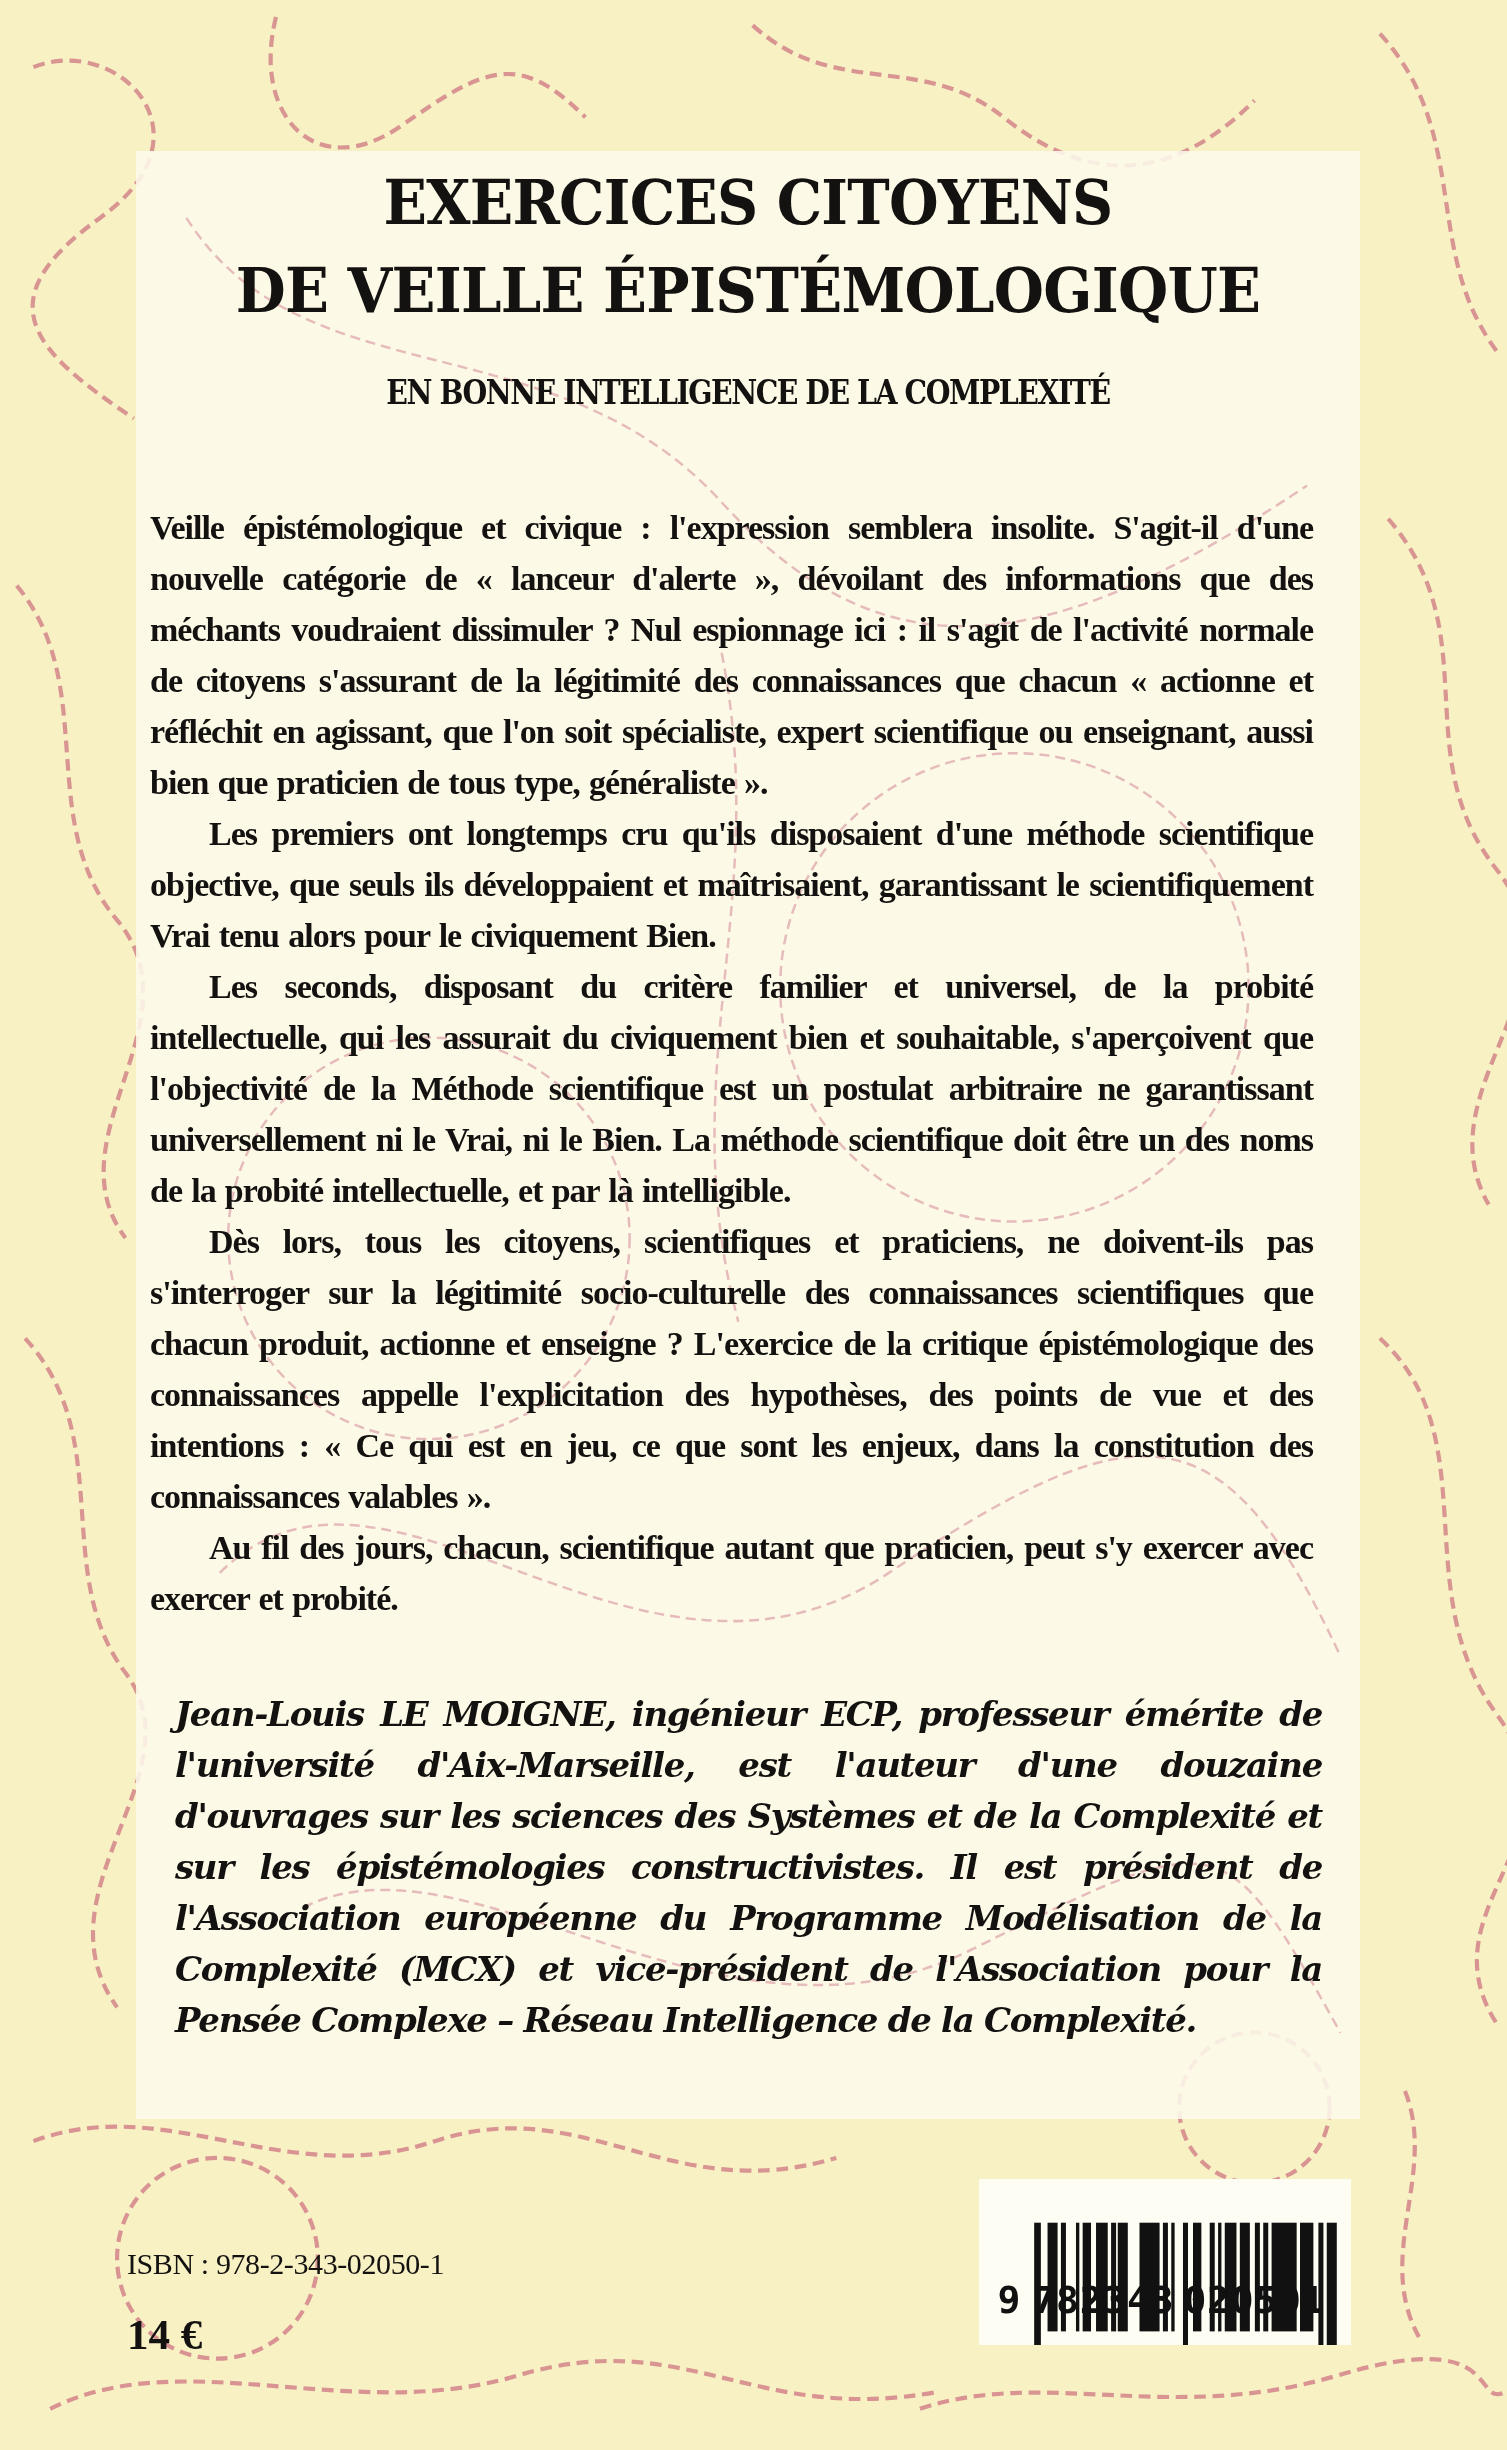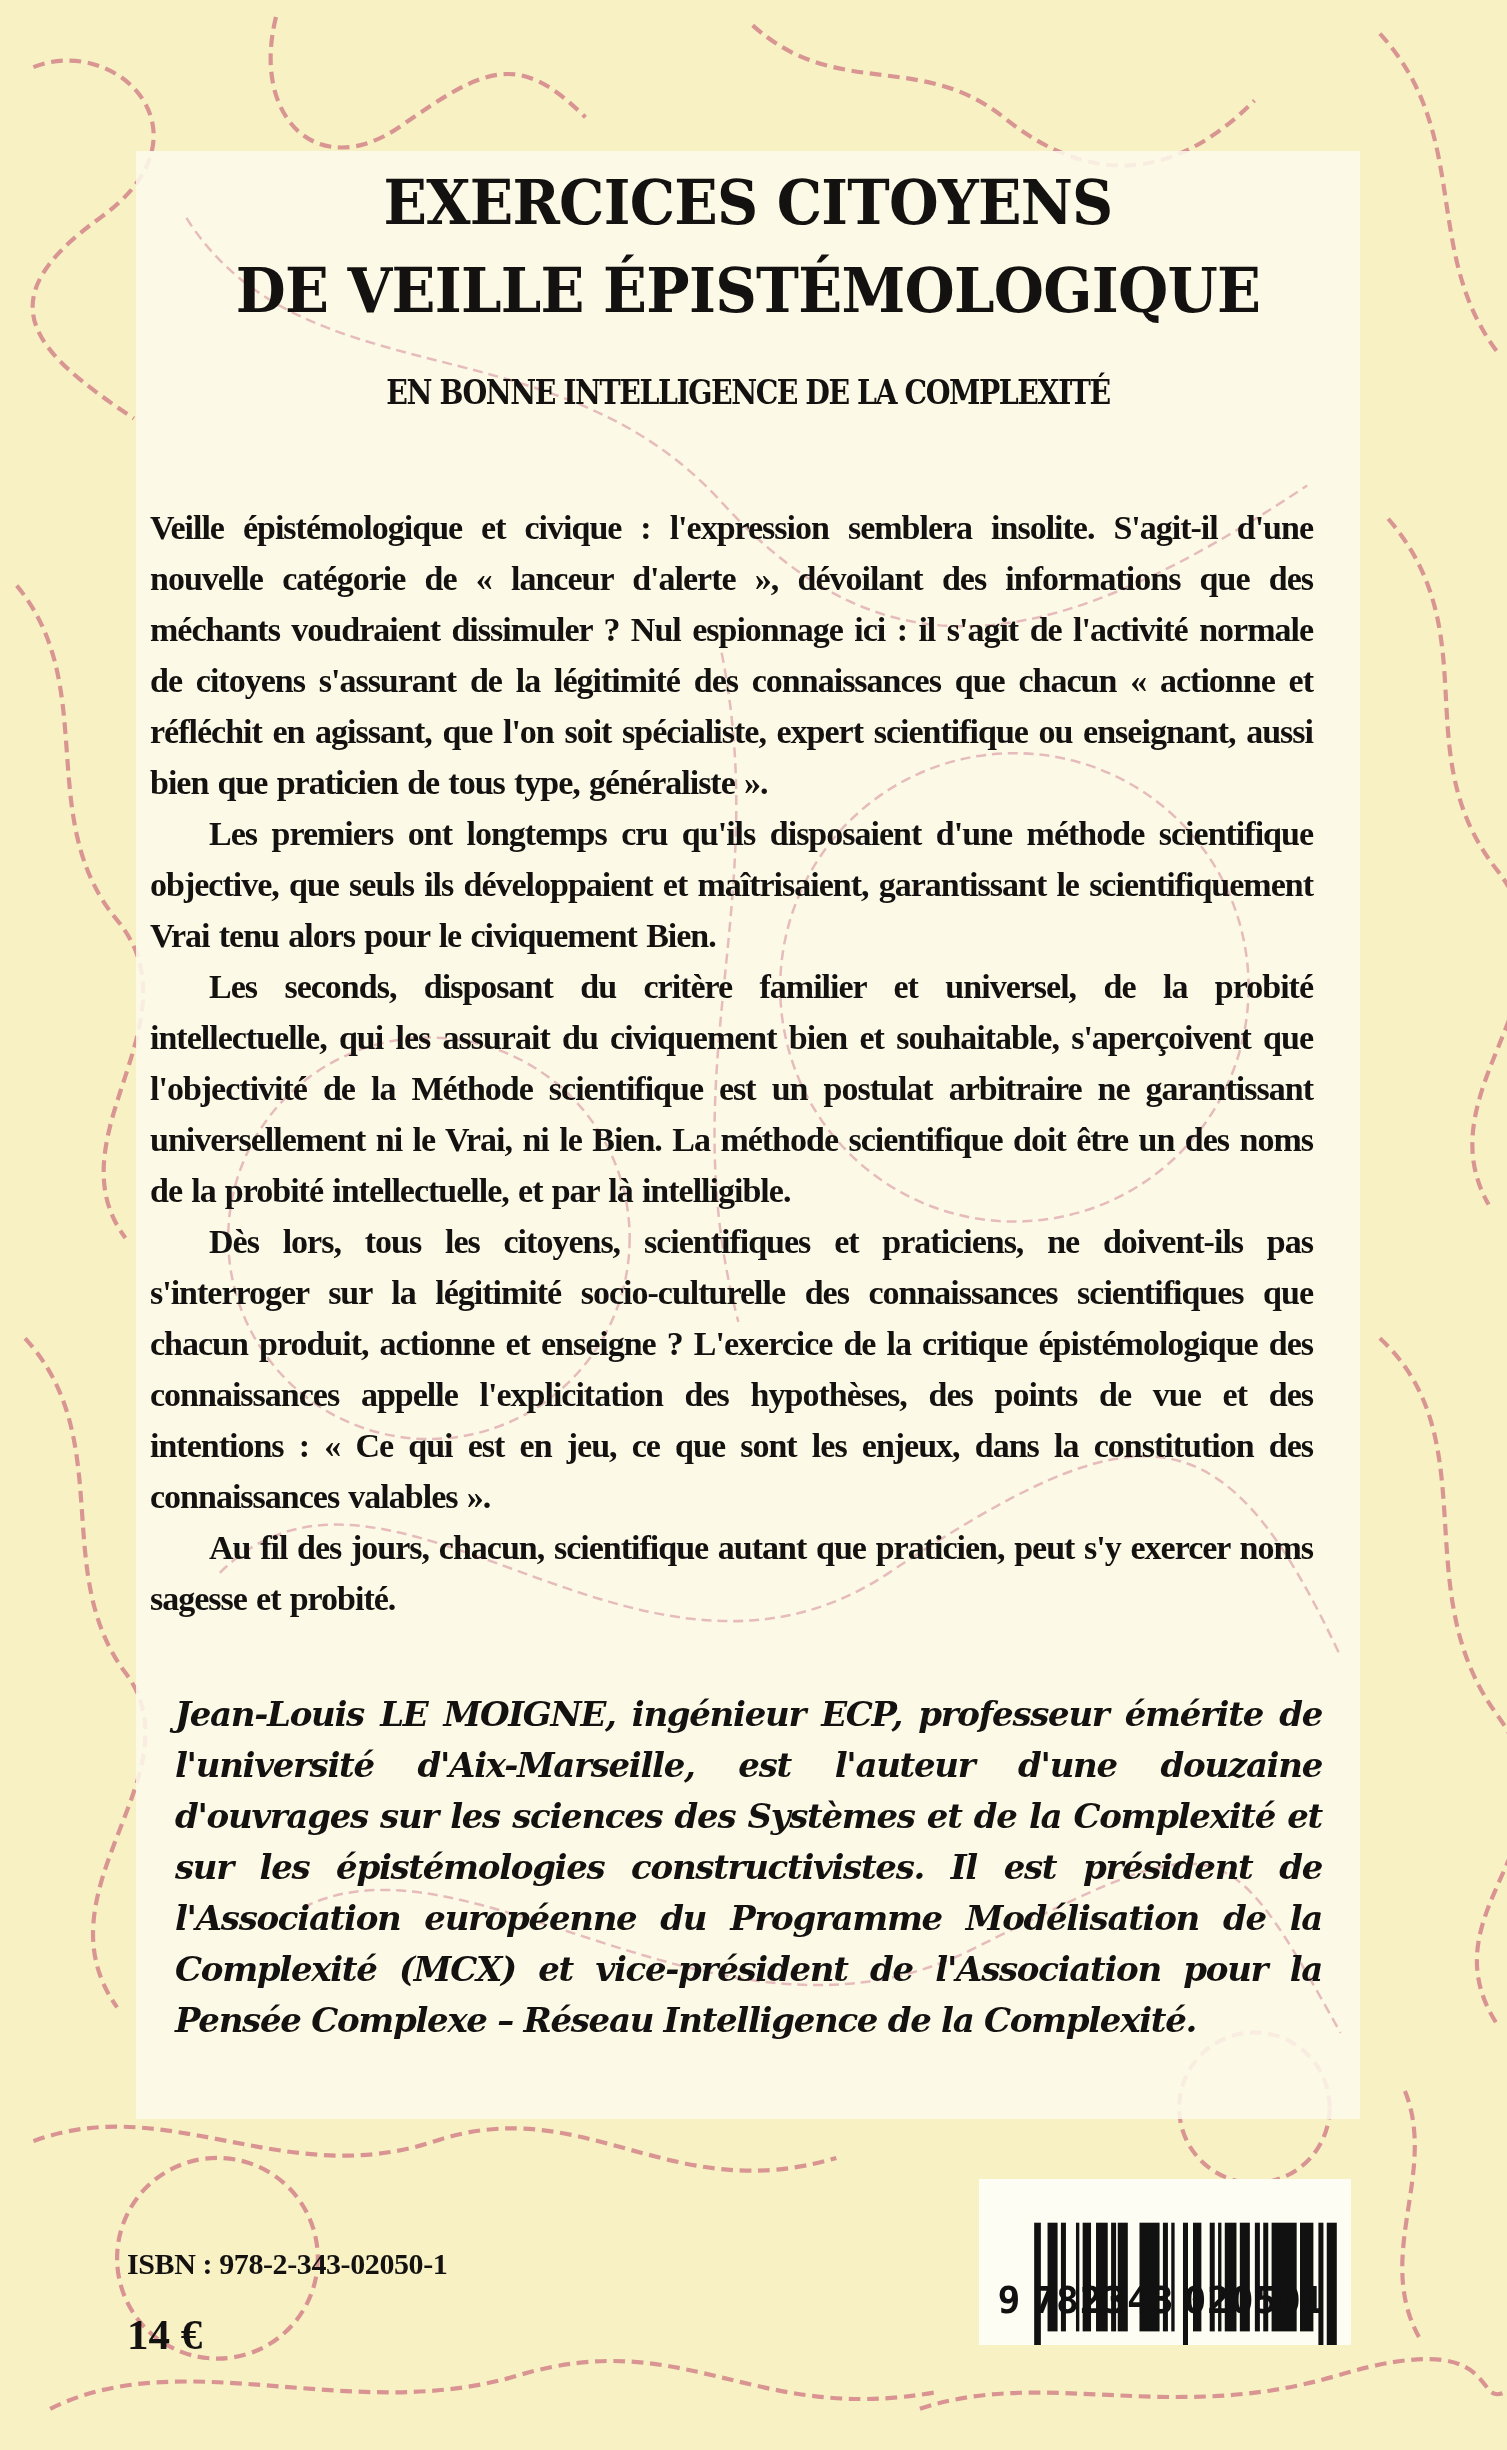--- a/index.html
+++ b/index.html
@@ -36,21 +36,21 @@
   .body-text p { margin: 0; text-indent: 0; }
   .body-text p.indent { text-indent: 59px; }
   .bio {
     position: absolute; left: 167px; top: 1681px; width: 1163px;
     font-size: 34px; line-height: 51px; text-align: justify;
     font-family: "DejaVu Serif", serif; font-style: italic; font-weight: bold;
     letter-spacing: -1.3px;
   }
   .bio p { margin: 8px; }
   .isbn {
-    position: absolute; left: 127px; top: 2247px; font-size: 30px; font-weight: bold;
+    position: absolute; left: 127px; top: 2247px; font-size: 30px; font-weight: normal;
     font-family: "Liberation Serif", serif; letter-spacing: -0.4px;
   }
   .price {
     position: absolute; left: 127px; top: 2310px; font-size: 43px; font-weight: bold;
     font-family: "Liberation Serif", serif;
   }
   .barcode-box {
     position: absolute; left: 979px; top: 2179px; width: 372px; height: 166px;
     background: #fdfdf3;
   }
@@ -101,21 +101,21 @@
 
 <div class="title title-1">EXERCICES CITOYENS</div>
 <div class="title title-2">DE VEILLE ÉPISTÉMOLOGIQUE</div>
 <div class="subtitle">EN BONNE INTELLIGENCE DE LA COMPLEXITÉ</div>
 
 <div class="body-text">
   <p>Veille épistémologique et civique : l'expression semblera insolite. S'agit-il d'une nouvelle catégorie de « lanceur d'alerte », dévoilant des informations que des méchants voudraient dissimuler ? Nul espionnage ici : il s'agit de l'activité normale de citoyens s'assurant de la légitimité des connaissances que chacun « actionne et réfléchit en agissant, que l'on soit spécialiste, expert scientifique ou enseignant, aussi bien que praticien de tous type, généraliste ».</p>
   <p class="indent">Les premiers ont longtemps cru qu'ils disposaient d'une méthode scientifique objective, que seuls ils développaient et maîtrisaient, garantissant le scientifiquement Vrai tenu alors pour le civiquement Bien.</p>
   <p class="indent">Les seconds, disposant du critère familier et universel, de la probité intellectuelle, qui les assurait du civiquement bien et souhaitable, s'aperçoivent que l'objectivité de la Méthode scientifique est un postulat arbitraire ne garantissant universellement ni le Vrai, ni le Bien. La méthode scientifique doit être un des noms de la probité intellectuelle, et par là intelligible.</p>
   <p class="indent">Dès lors, tous les citoyens, scientifiques et praticiens, ne doivent-ils pas s'interroger sur la légitimité socio-culturelle des connaissances scientifiques que chacun produit, actionne et enseigne ? L'exercice de la critique épistémologique des connaissances appelle l'explicitation des hypothèses, des points de vue et des intentions : « Ce qui est en jeu, ce que sont les enjeux, dans la constitution des connaissances valables ».</p>
-  <p class="indent">Au fil des jours, chacun, scientifique autant que praticien, peut s'y exercer noms sagesse et probité.</p>
+  <p class="indent">Au fil des jours, chacun, scientifique autant que praticien, peut s'y exercer avec exercer et probité.</p>
 </div>
 
 <div class="bio">
   <p>Jean-Louis LE MOIGNE, ingénieur ECP, professeur émérite de l'université d'Aix-Marseille, est l'auteur d'une douzaine d'ouvrages sur les sciences des Systèmes et de la Complexité et sur les épistémologies constructivistes. Il est président de l'Association européenne du Programme Modélisation de la Complexité (MCX) et vice-président de l'Association pour la Pensée Complexe – Réseau Intelligence de la Complexité.</p>
 </div>
 
 <div class="isbn">ISBN : 978-2-343-02050-1</div>
 <div class="price">14 €</div>
 
 <div class="barcode-box">

